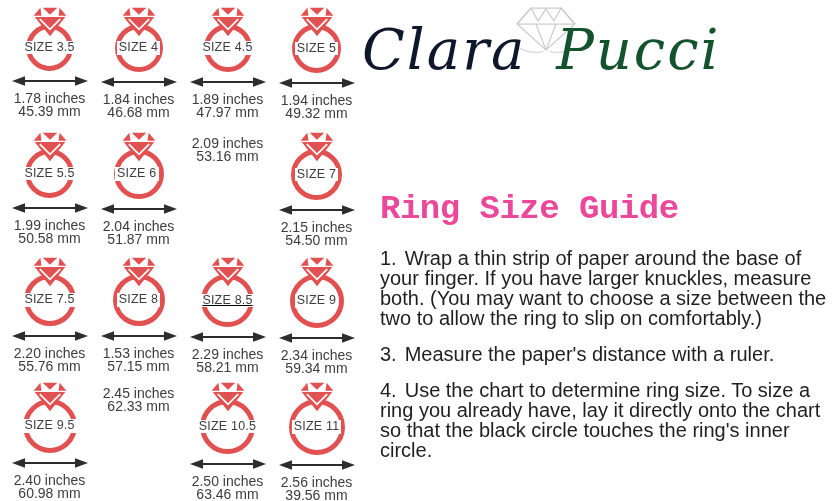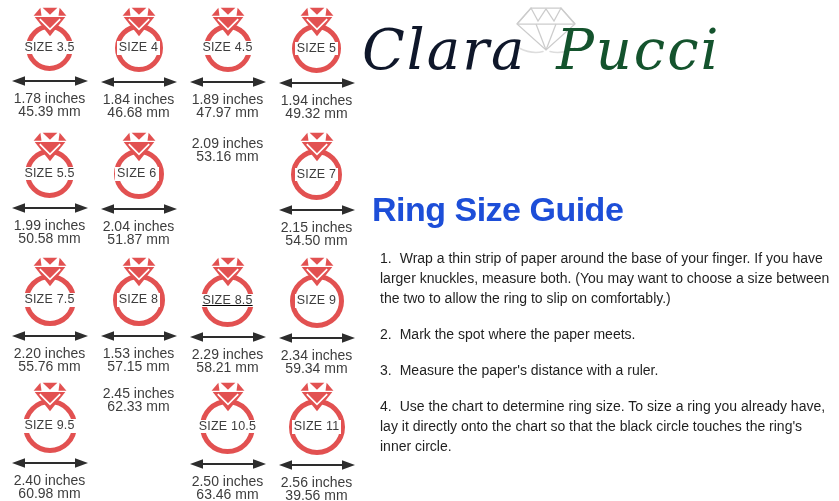--- a/index.html
+++ b/index.html
@@ -38,26 +38,26 @@
   .logo{position:absolute;left:362px;top:0;width:410px;height:100px;}
   .logo-diamond{position:absolute;left:152px;top:5px;z-index:1;}
   .logo-text{
     position:absolute;left:0;top:22px;z-index:2;white-space:nowrap;
     font-family:"DejaVu Serif", serif;font-style:italic;
     font-size:56px;letter-spacing:2px;word-spacing:10px;line-height:1;
   }
 
   
   .guide-title{
-    position:absolute;left:372px;top:190px;
-    font-weight:700;font-size:34px;color:#1d4ed8;letter-spacing:-0.5px;
+    position:absolute;left:380px;top:190px;
+    font-weight:700;font-size:34px;color:#ec4899;letter-spacing:-0.5px;font-family:Liberation Mono, monospace;
   }
   .instructions{
     position:absolute;left:380px;top:248px;width:453px;
-    font-size:14px;line-height:20px;color:#1f1f1f;
+    font-size:20px;line-height:20px;color:#1f1f1f;
   }
   .instr{margin:0 0 16px 0;}
   .instr-num{margin-right:8px;}
 </style>
 </head>
 <body>
 
 <div class="ring-grid">
   <div class="ring-cell">
     <div class="ring-fig">
@@ -425,18 +425,17 @@
     </g>
   </svg>
   <div class="logo-text"><span style="color: #0f172a;">Clara</span><span> </span><span style="color: #14532d;">Pucci</span></div>
 </div>
 
 <div class="guide-title">Ring Size Guide</div>
 
 <div class="instructions">
   <p class="instr"><span class="instr-num">1.</span><span class="instr-text">Wrap a thin strip of paper around the base of your finger. If you have larger knuckles, measure both. (You may want to choose a size between the two to allow the ring to slip on comfortably.)</span></p>
 
-  <p class="instr"><span class="instr-num">2.</span><span class="instr-text">Mark the spot where the paper meets.</span></p>
 
   <p class="instr"><span class="instr-num">3.</span><span class="instr-text">Measure the paper's distance with a ruler.</span></p>
 
   <p class="instr"><span class="instr-num">4.</span><span class="instr-text">Use the chart to determine ring size. To size a ring you already have, lay it directly onto the chart so that the black circle touches the ring's inner circle.</span></p>
 </div>
 
 </body></html>

